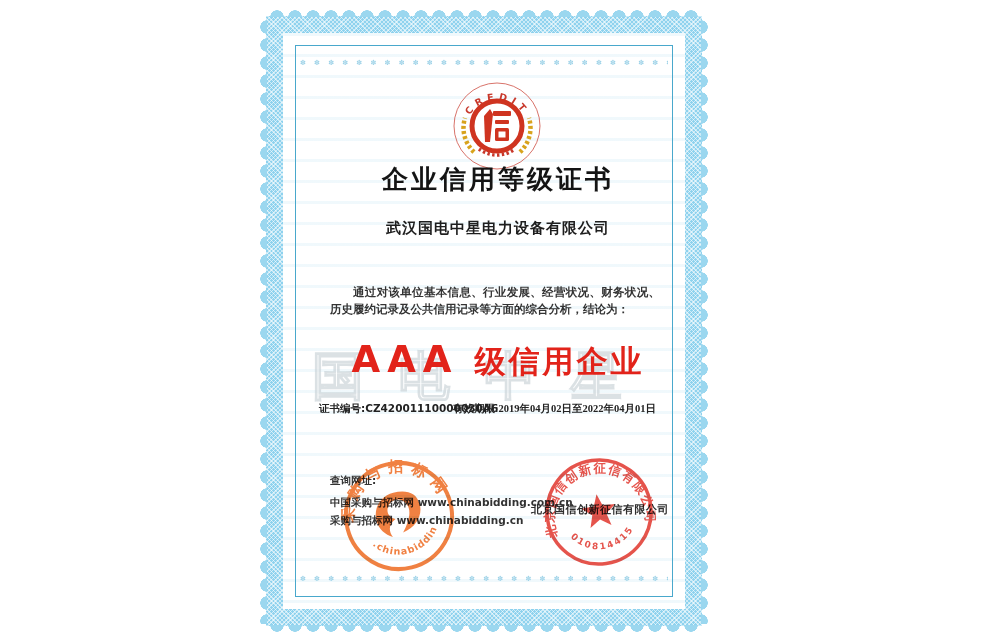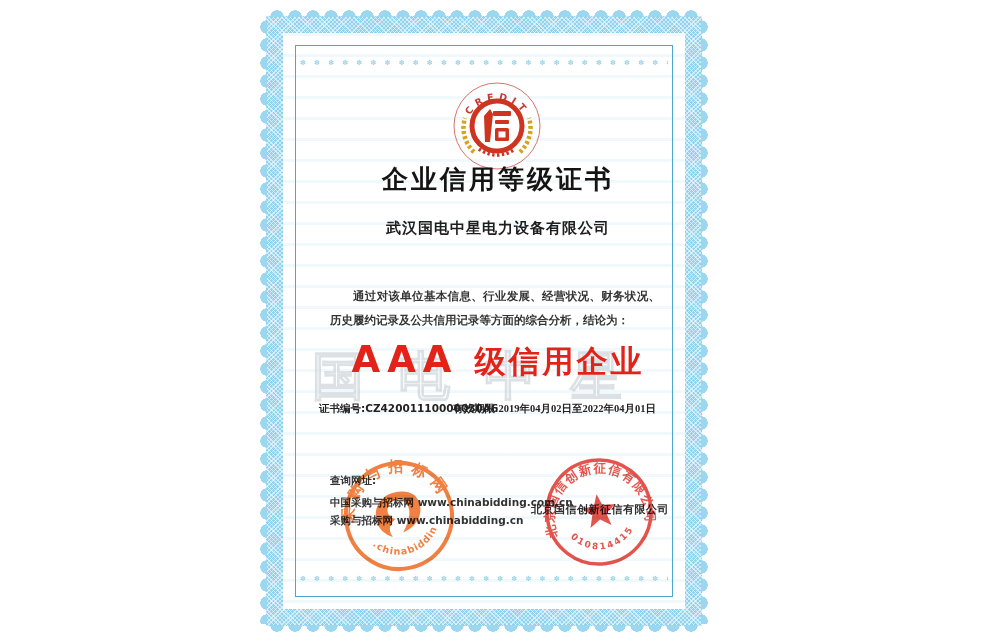--- a/index.html
+++ b/index.html
@@ -59,21 +59,21 @@
   .content { position:absolute; inset:0; z-index:2; }
   .centered { position:absolute; left:0; right:0; padding-left:28px; text-align:center; }
 
   .seal { position:absolute; left:186px; top:64px; width:90px; height:92px; }
 
   .title { top:146px; font-size:26px; font-weight:700; letter-spacing:3px; color:#141414; }
   .company { top:203px; font-size:15px; font-weight:700; letter-spacing:1px; color:#1e1e1e; }
   .address { top:238px; font-size:10.5px; font-weight:600; color:#3c3c3c; letter-spacing:.5px; }
 
   .analysis { position:absolute; left:64px; top:268px; width:330px;
-    font-size:11.5px; font-weight:600; color:#333; line-height:24px;
+    font-size:11.5px; font-weight:600; color:#333; line-height:17px;
     text-indent:2em; text-align:justify; }
 
   .rating { top:322px; white-space:nowrap; }
   .rating .grade { font-size:37px; font-weight:900; color:#e2231a; letter-spacing:7px;
     vertical-align:baseline; }
   .rating .suffix { font-family:"DejaVu Serif","Liberation Serif",serif;
     font-size:31px; font-weight:900; color:#e2231a; letter-spacing:3px; margin-left:16px; }
 
   .meta-row { position:absolute; top:386px; left:0; right:0; height:16px;
     font-size:10.5px; font-weight:600; color:#222; }

